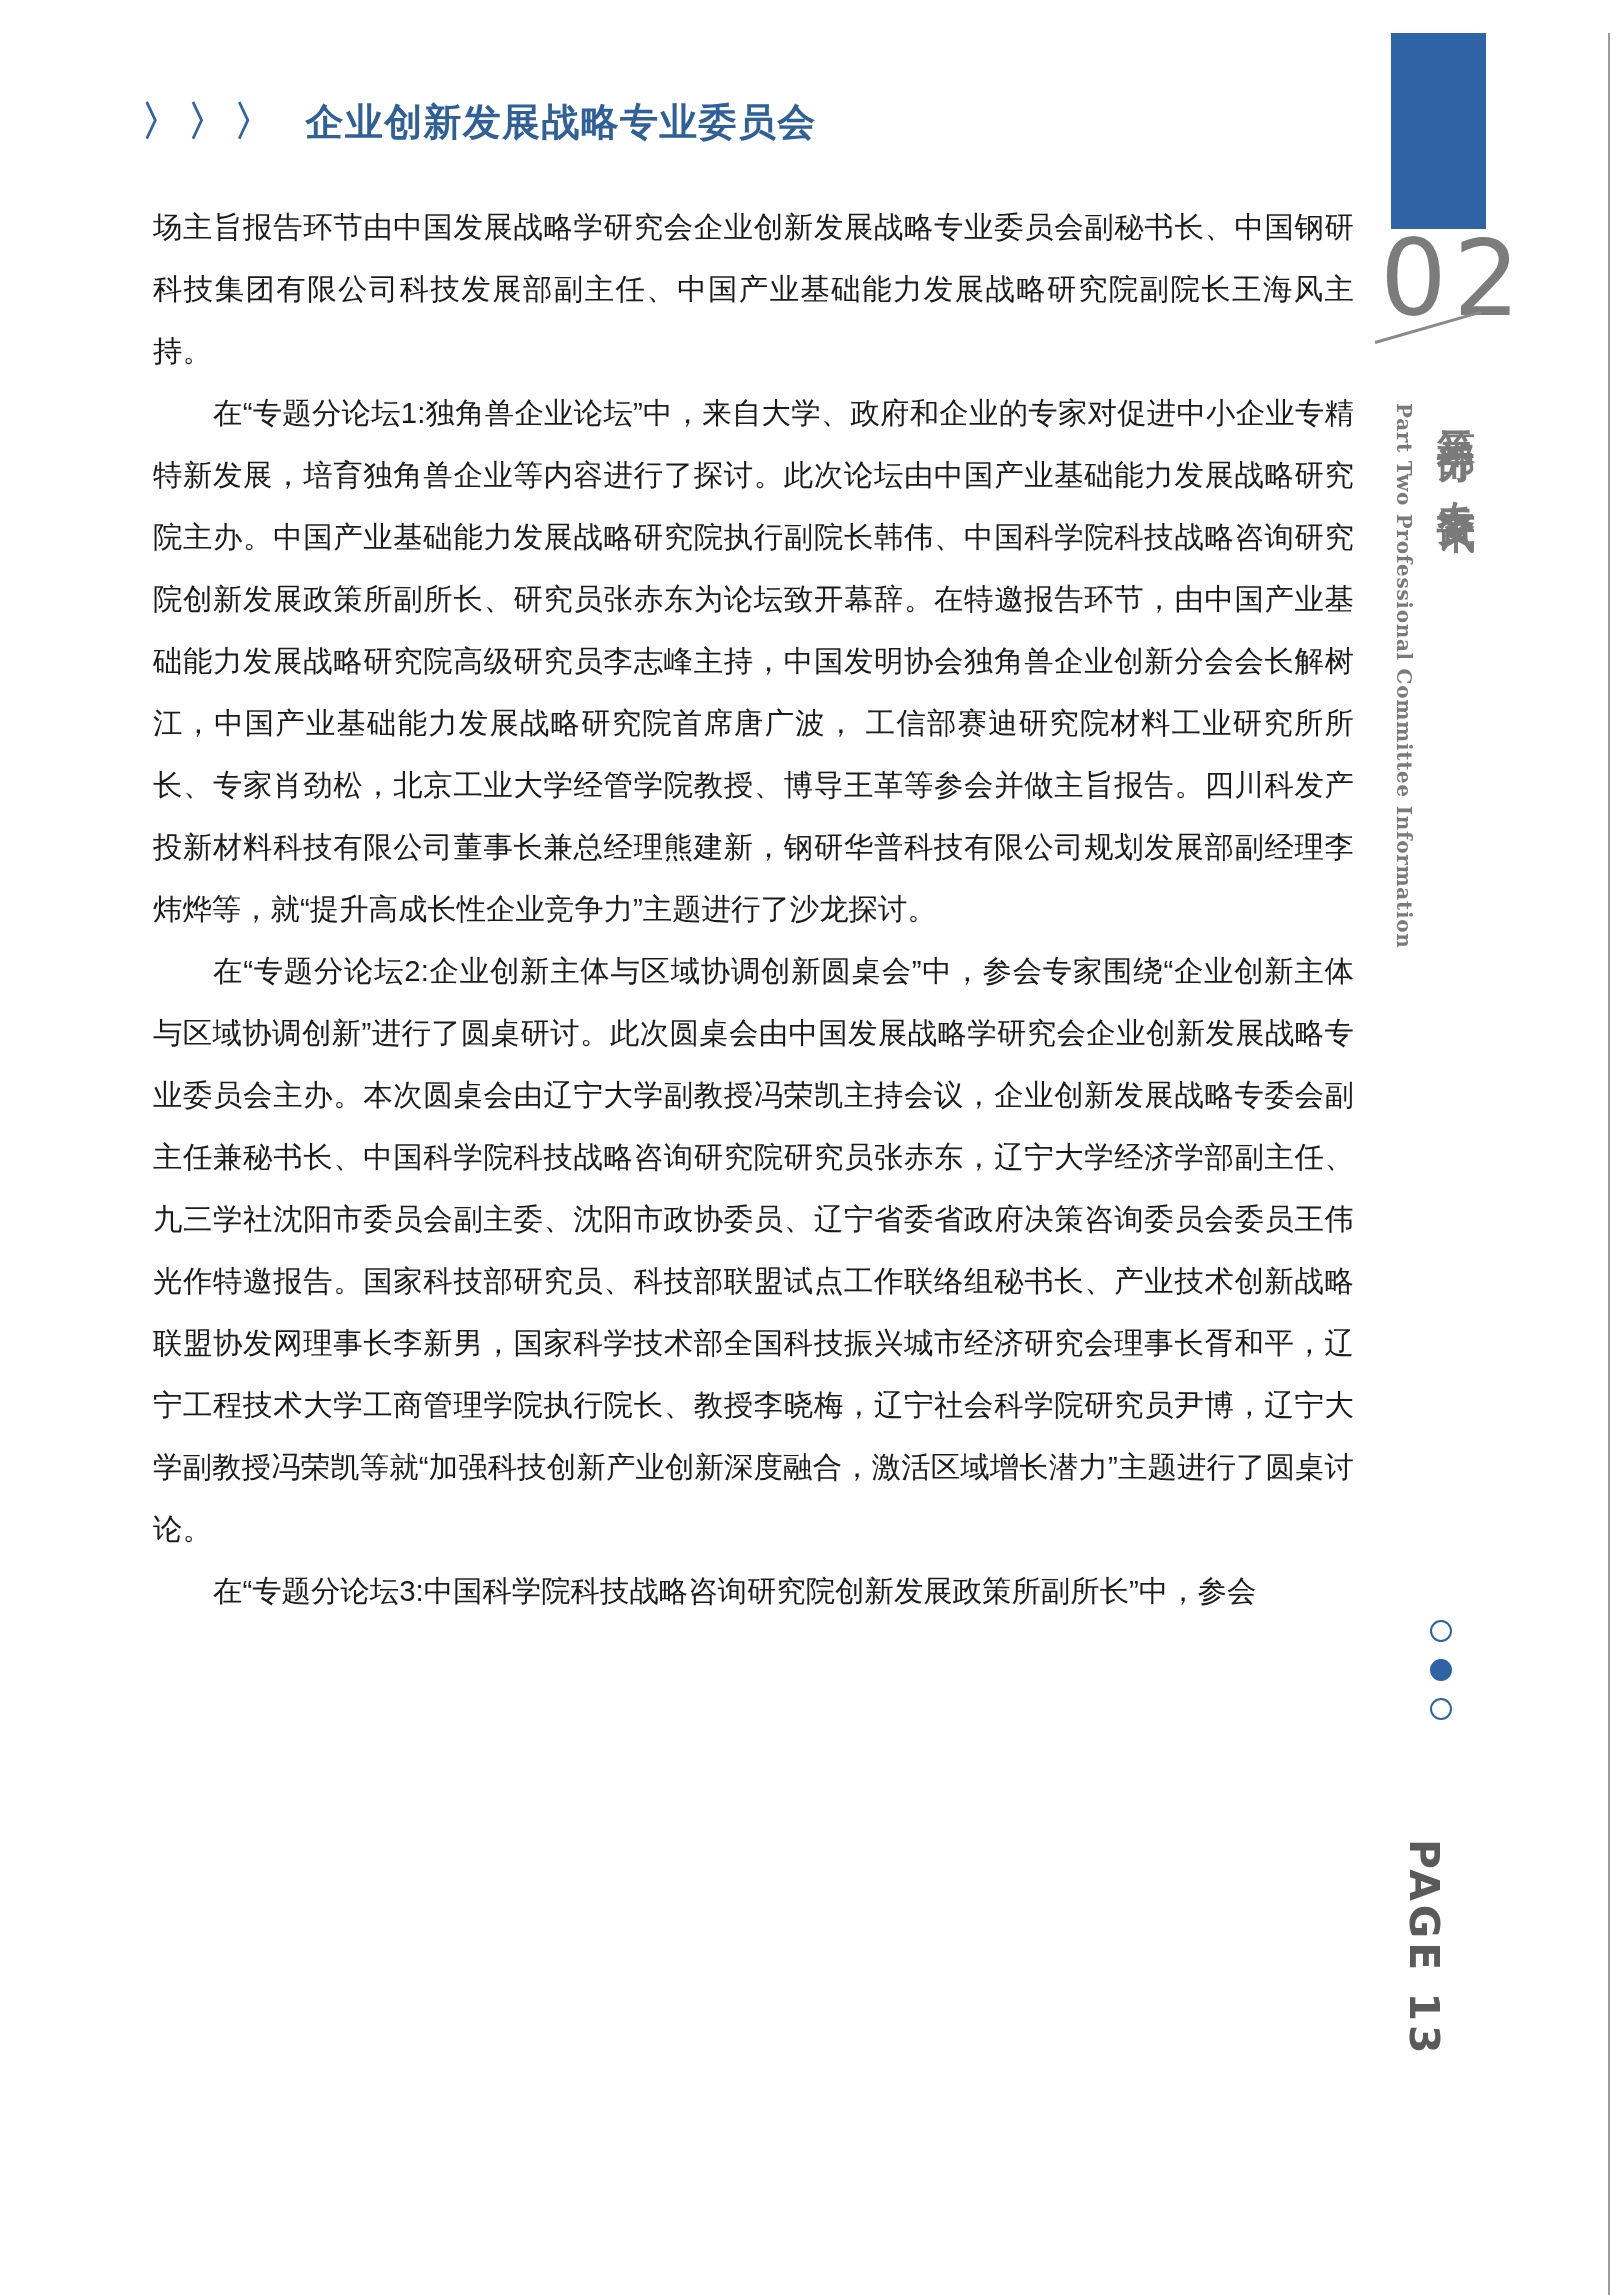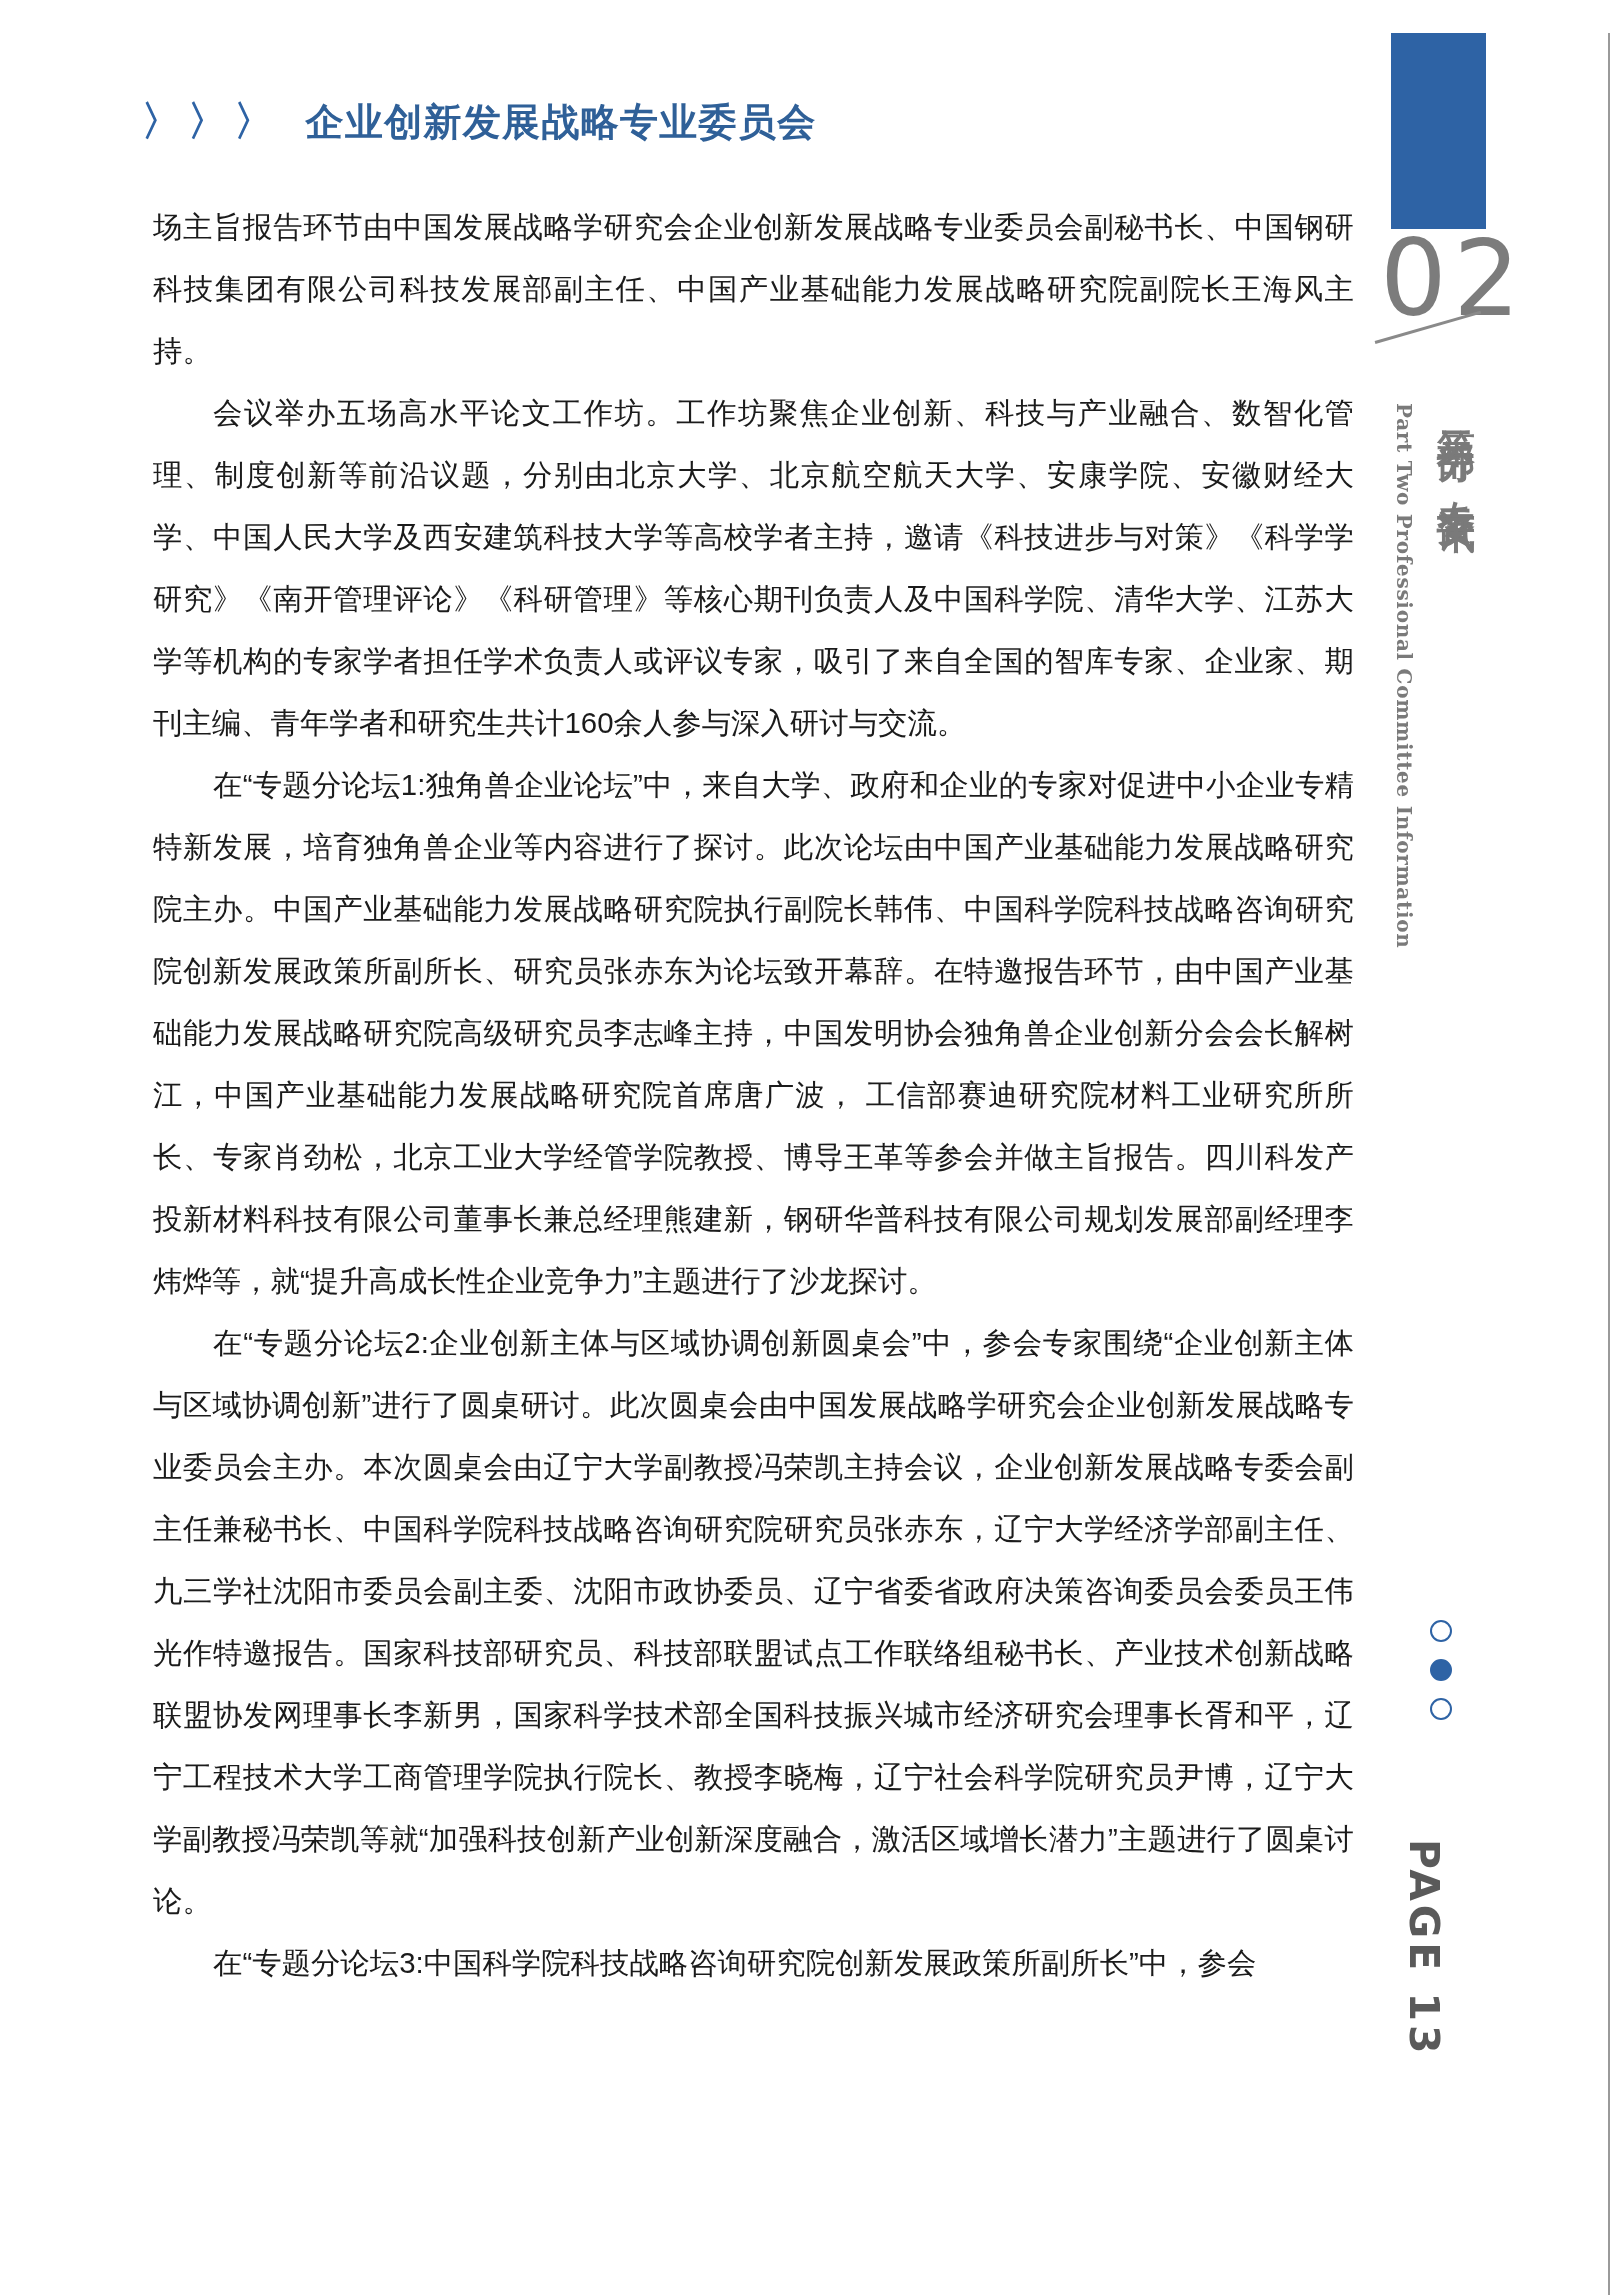--- a/index.html
+++ b/index.html
@@ -191,21 +191,20 @@
 
   <div class="content">
 
     <div class="heading">
       <span class="chevrons">〉〉〉</span>
       <span class="heading-title">企业创新发展战略专业委员会</span>
     </div>
 
     <div class="body-text">
       <p>场主旨报告环节由中国发展战略学研究会企业创新发展战略专业委员会副秘书长、中国钢研科技集团有限公司科技发展部副主任、中国产业基础能力发展战略研究院副院长王海风主持。</p>
-      <p class="indent">会议举办五场高水平论文工作坊。工作坊聚焦企业创新、科技与产业融合、数智化管理、制度创新等前沿议题，分别由北京大学、北京航空航天大学、安康学院、安徽财经大学、中国人民大学及西安建筑科技大学等高校学者主持，邀请《科技进步与对策》《科学学研究》《南开管理评论》《科研管理》等核心期刊负责人及中国科学院、清华大学、江苏大学等机构的专家学者担任学术负责人或评议专家，吸引了来自全国的智库专家、企业家、期刊主编、青年学者和研究生共计160余人参与深入研讨与交流。</p>
       <p class="indent">在“专题分论坛1:独角兽企业论坛”中，来自大学、政府和企业的专家对促进中小企业专精特新发展，培育独角兽企业等内容进行了探讨。此次论坛由中国产业基础能力发展战略研究院主办。中国产业基础能力发展战略研究院执行副院长韩伟、中国科学院科技战略咨询研究院创新发展政策所副所长、研究员张赤东为论坛致开幕辞。在特邀报告环节，由中国产业基础能力发展战略研究院高级研究员李志峰主持，中国发明协会独角兽企业创新分会会长解树江，中国产业基础能力发展战略研究院首席唐广波， 工信部赛迪研究院材料工业研究所所长、专家肖劲松，北京工业大学经管学院教授、博导王革等参会并做主旨报告。四川科发产投新材料科技有限公司董事长兼总经理熊建新，钢研华普科技有限公司规划发展部副经理李炜烨等，就“提升高成长性企业竞争力”主题进行了沙龙探讨。</p>
       <p class="indent">在“专题分论坛2:企业创新主体与区域协调创新圆桌会”中，参会专家围绕“企业创新主体与区域协调创新”进行了圆桌研讨。此次圆桌会由中国发展战略学研究会企业创新发展战略专业委员会主办。本次圆桌会由辽宁大学副教授冯荣凯主持会议，企业创新发展战略专委会副主任兼秘书长、中国科学院科技战略咨询研究院研究员张赤东，辽宁大学经济学部副主任、九三学社沈阳市委员会副主委、沈阳市政协委员、辽宁省委省政府决策咨询委员会委员王伟光作特邀报告。国家科技部研究员、科技部联盟试点工作联络组秘书长、产业技术创新战略联盟协发网理事长李新男，国家科学技术部全国科技振兴城市经济研究会理事长胥和平，辽宁工程技术大学工商管理学院执行院长、教授李晓梅，辽宁社会科学院研究员尹博，辽宁大学副教授冯荣凯等就“加强科技创新产业创新深度融合，激活区域增长潜力”主题进行了圆桌讨论。</p>
       <p class="indent">在“专题分论坛3:中国科学院科技战略咨询研究院创新发展政策所副所长”中，参会</p>
     </div>
 
   </div>
 
   <div class="sidebar">
 
     <div class="sidebar-rule"></div>

